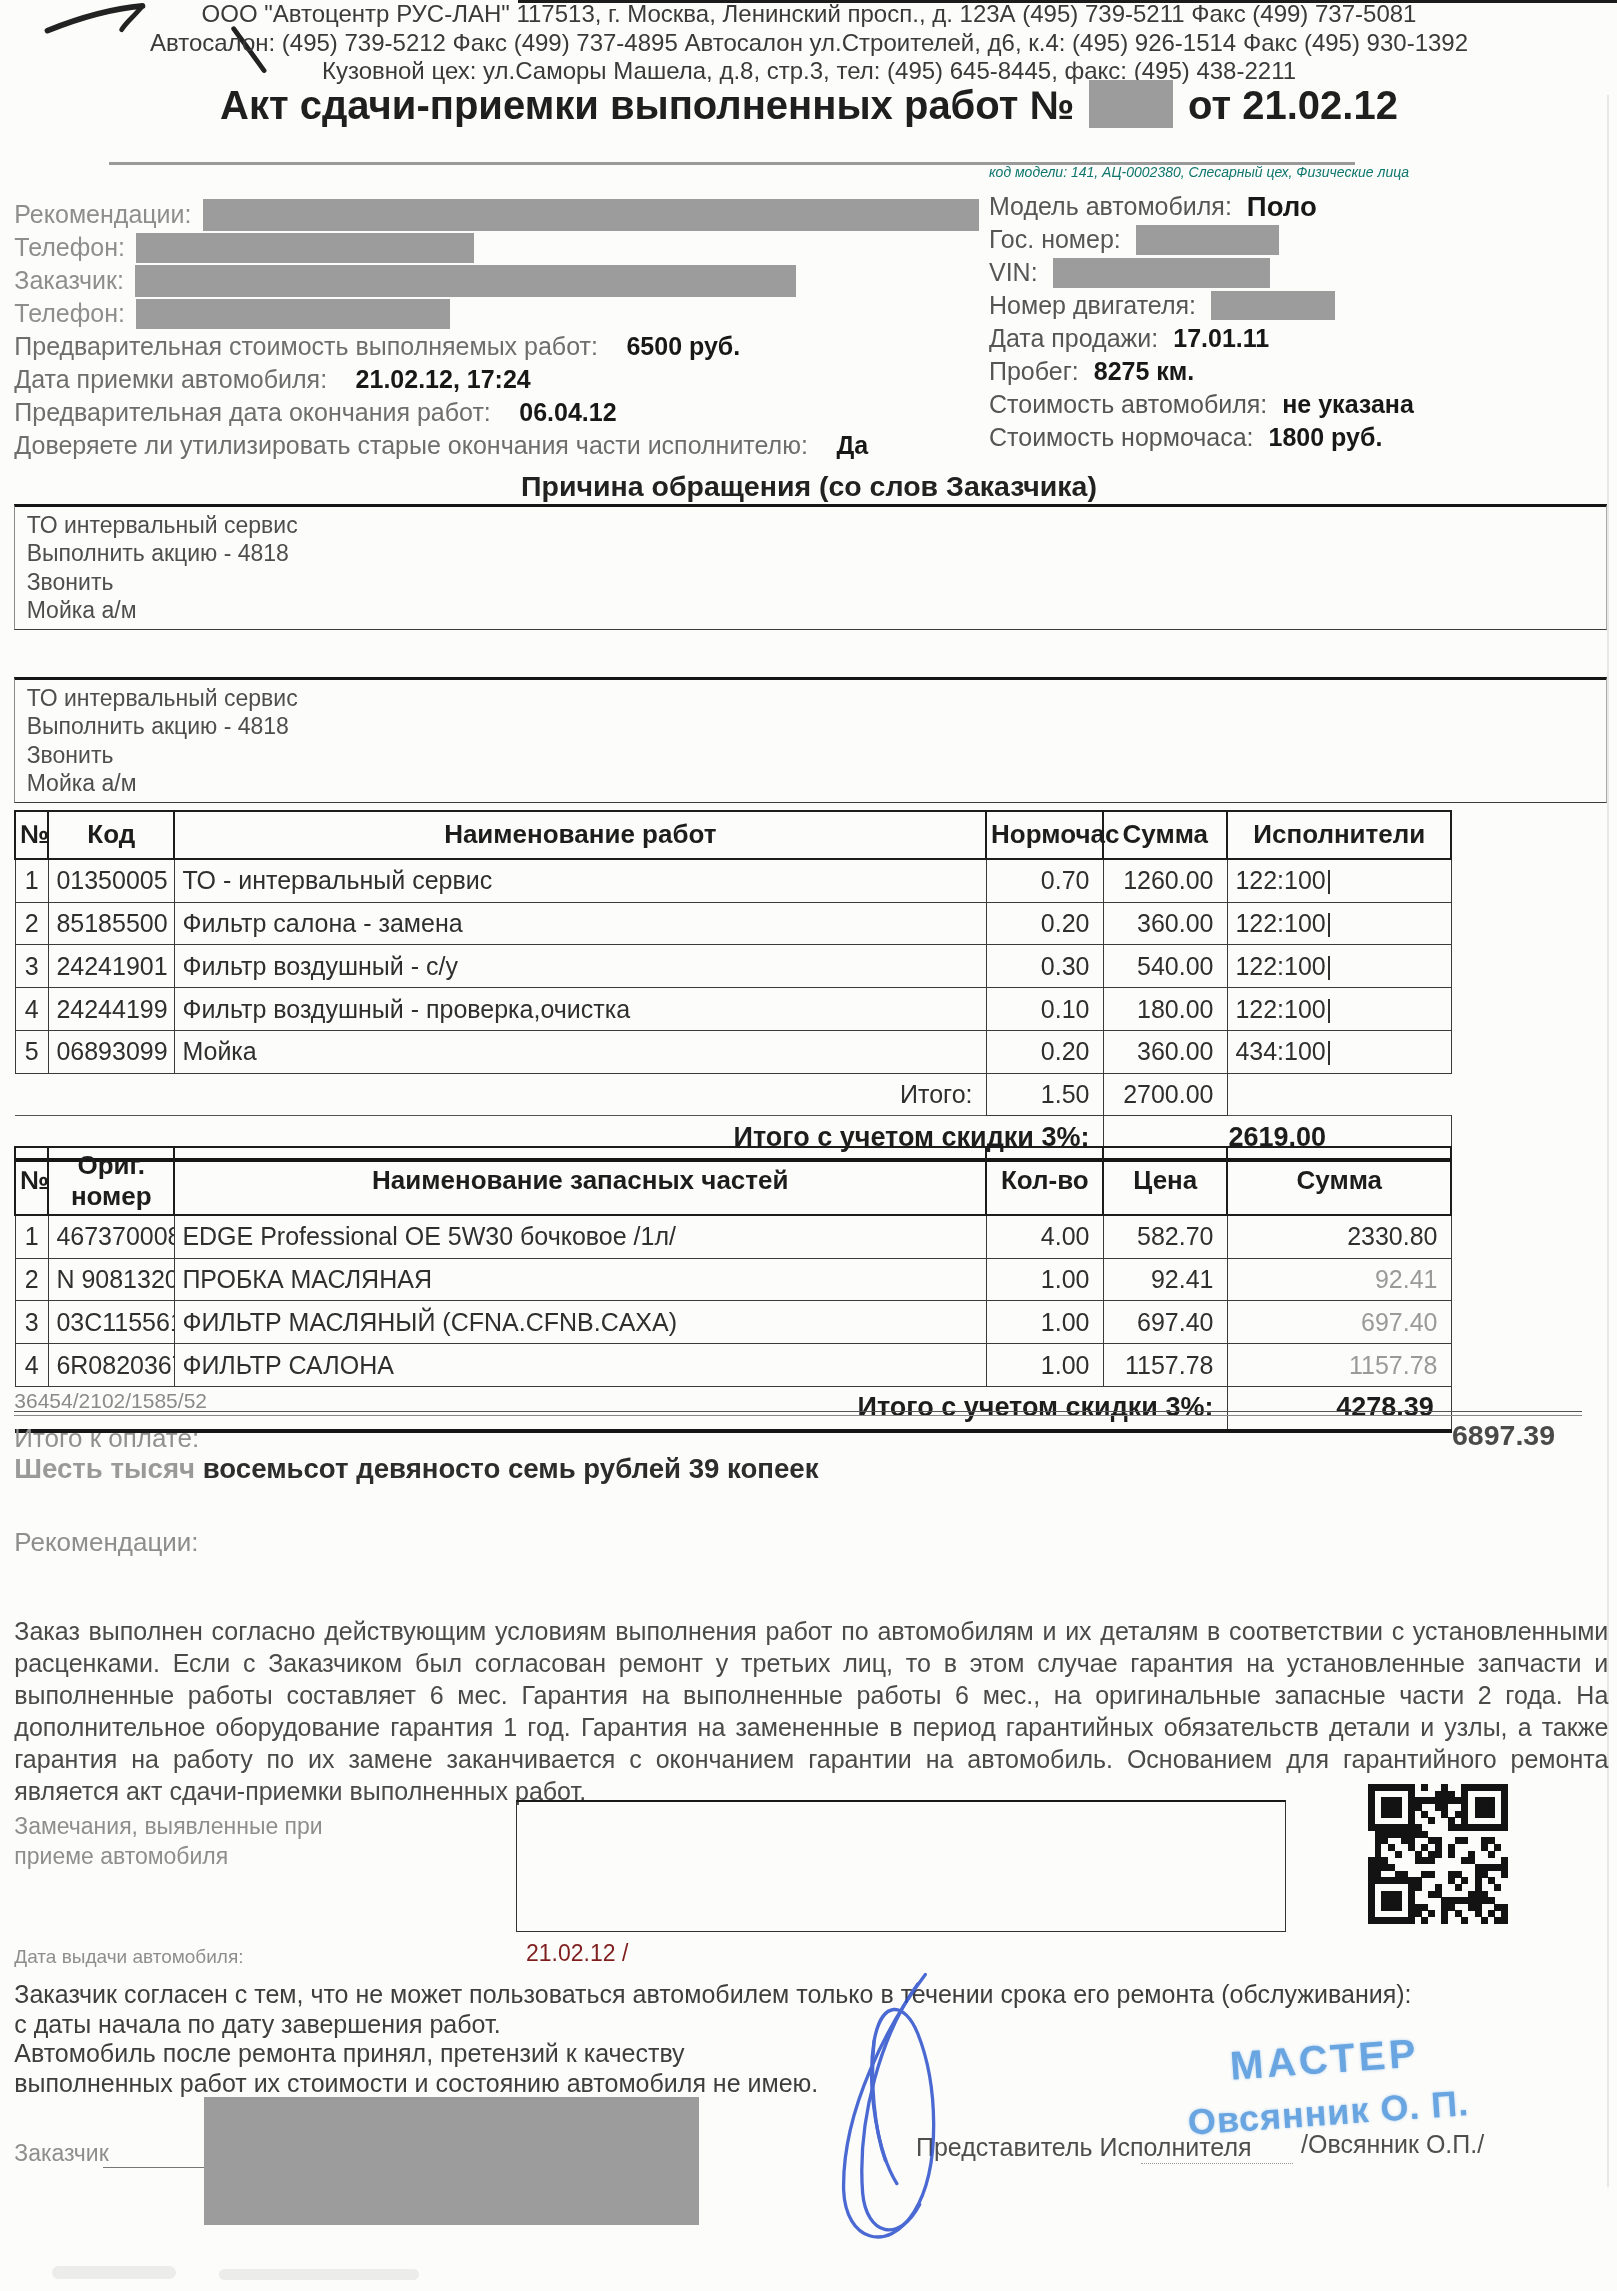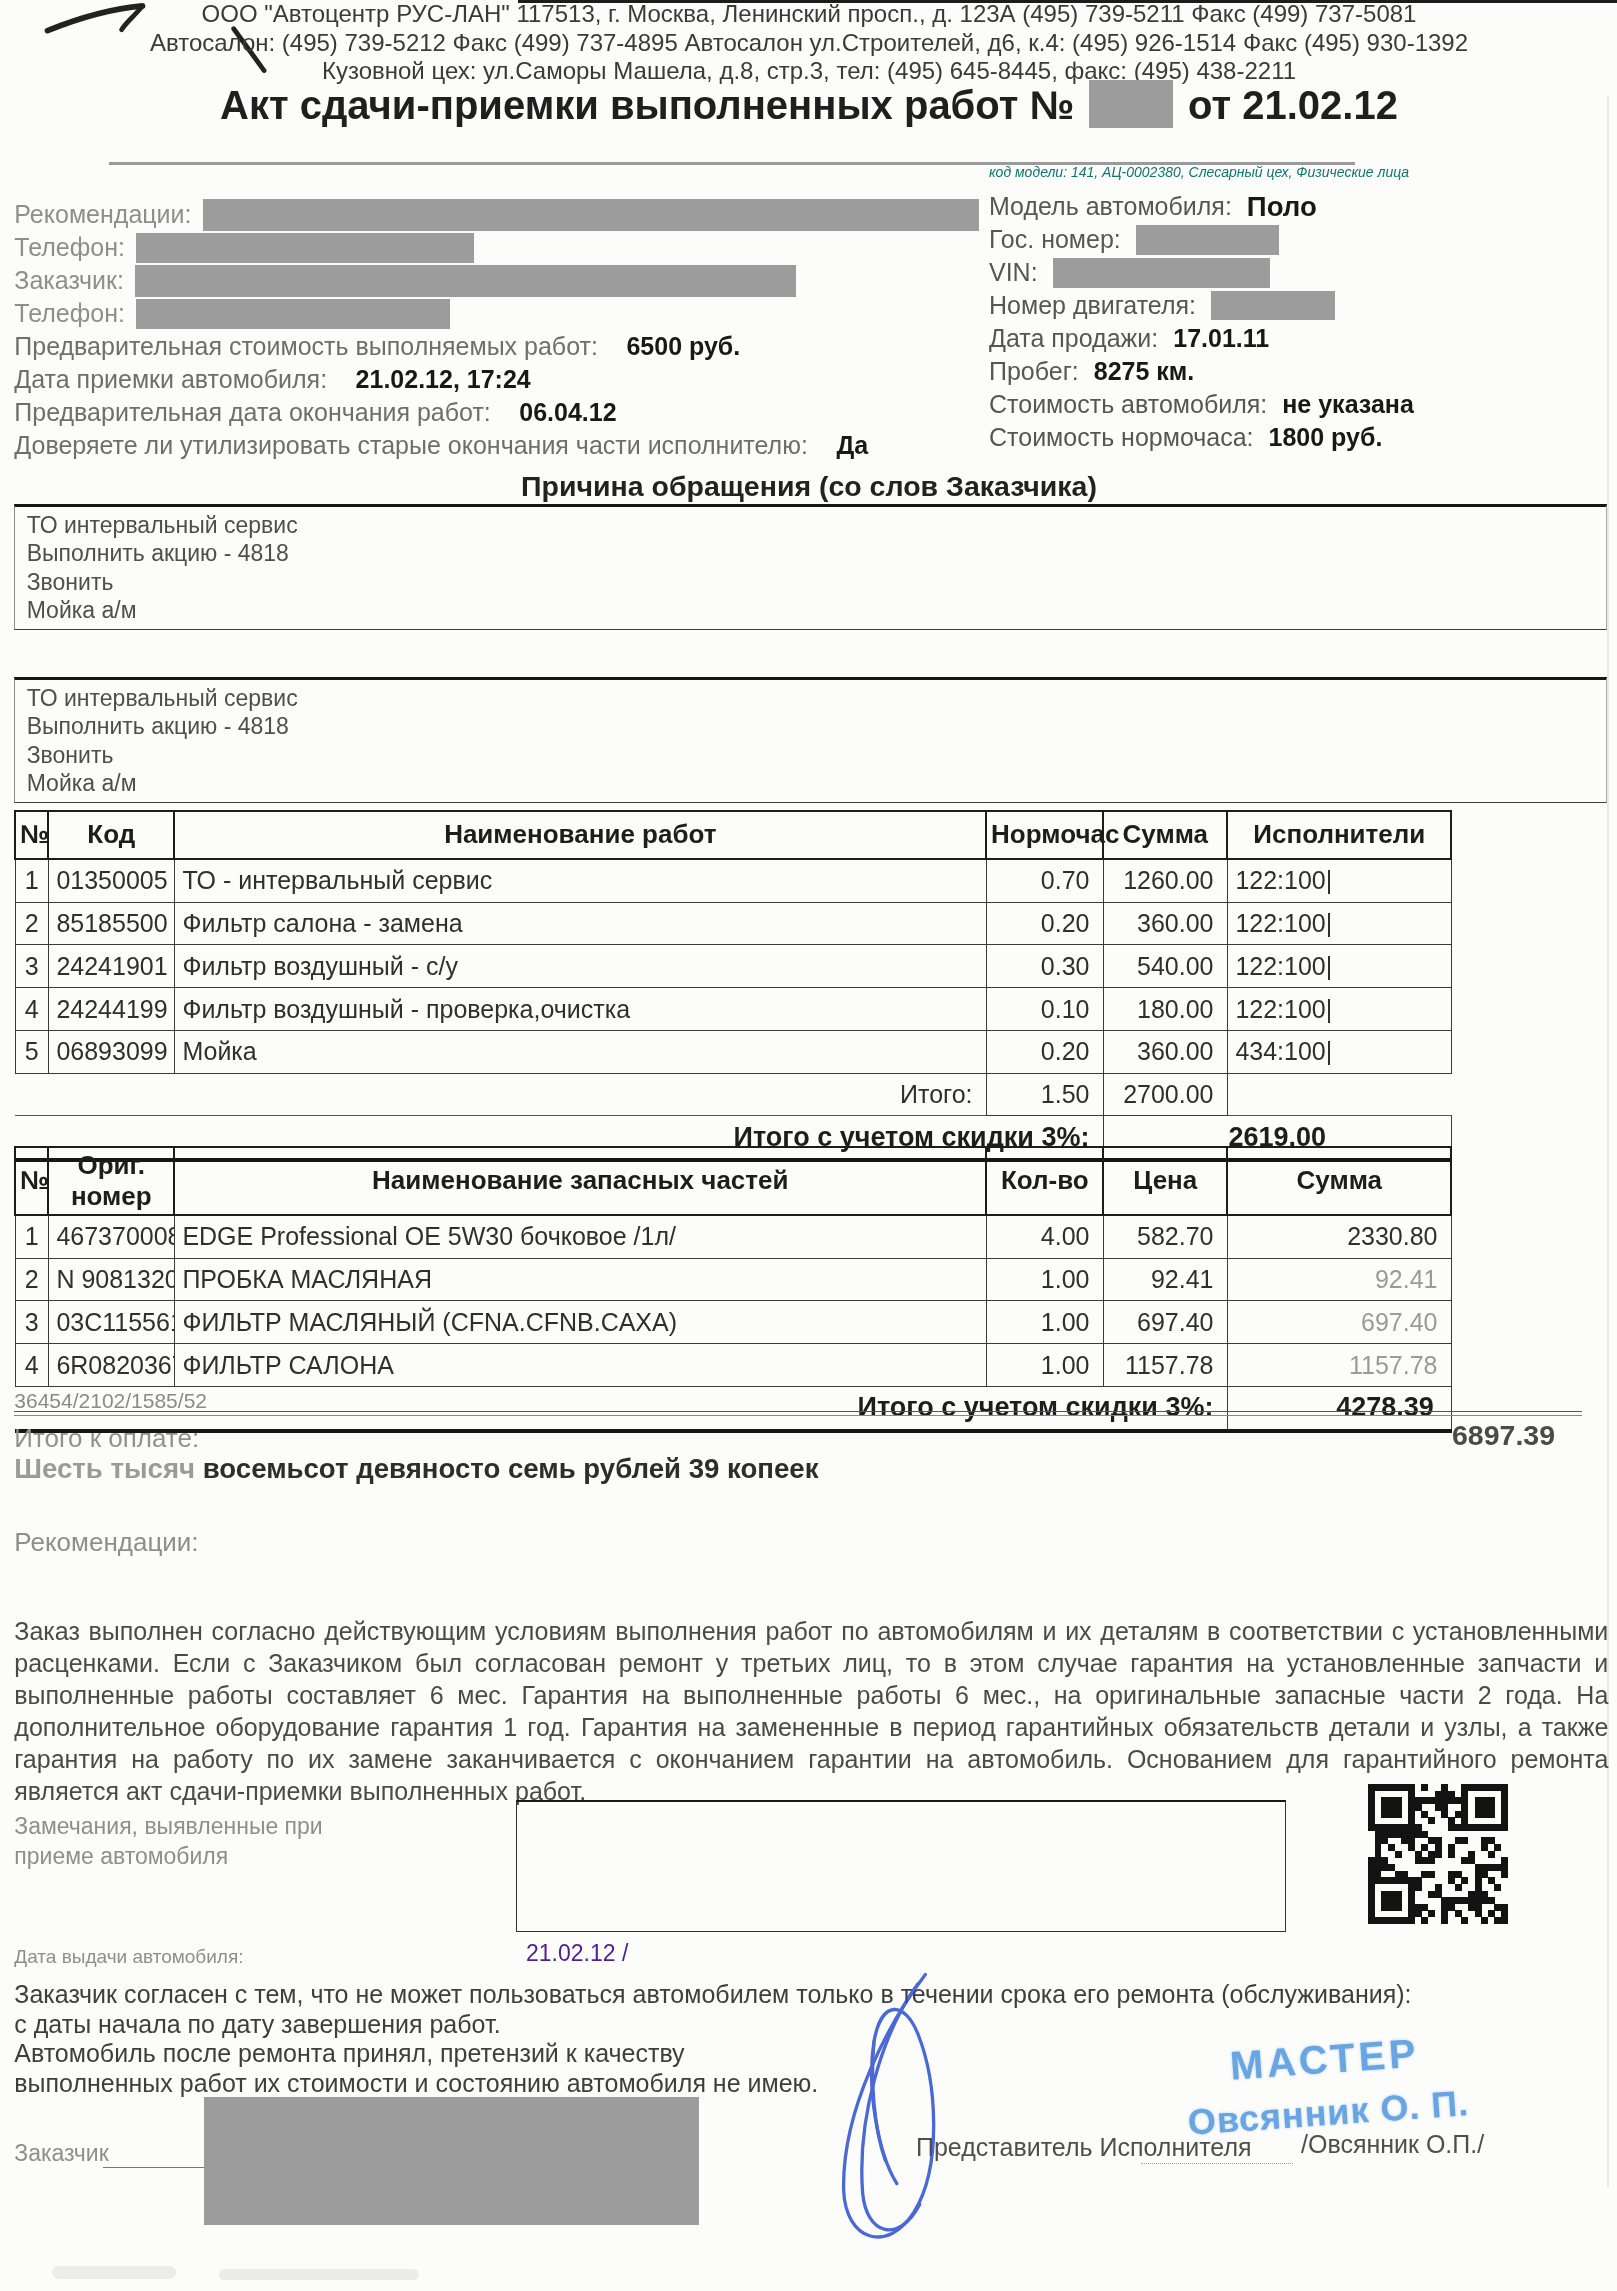--- a/index.html
+++ b/index.html
@@ -62,21 +62,21 @@
            padding:2.9px 9.5px;font-size:23px;line-height:28.5px;color:#3e3e3e;}
   
   .terms{left:14.3px;top:1615px;width:1594px;font-size:25px;line-height:32px;text-align:justify;color:#4a4a4a;}
   
   .rem-lbl{left:14.3px;top:1812px;font-size:23px;line-height:29.5px;color:#8e8e8e;}
   .rem-box{left:516px;top:1800px;width:768px;height:129px;border:1.9px solid #333;border-top:2.9px solid #1a1a1a;}
   .qr{left:1368px;top:1784px;width:140px;height:140px;}
   .qr i{position:absolute;width:6.7px;height:6.7px;background:#131313;}
   
   .issue-lbl{left:14.3px;top:1946px;font-size:19px;color:#8e8e8e;}
-  .issue-val{left:526px;top:1940px;font-size:23px;color:#4c1d95;}
+  .issue-val{left:526px;top:1940px;font-size:23px;color:#7f1d1d;}
   
   .agree{left:14.3px;top:1980px;font-size:25px;line-height:29.5px;color:#3e3e3e;}
   
   .cust-lbl{left:14.3px;top:2140px;font-size:23px;color:#8e8e8e;}
   .cust-line{left:103px;top:2167px;width:476px;border-bottom:1.9px solid #777;}
   .bottom-redact{left:204px;top:2097px;width:495px;height:128px;background:#9c9c9c;}
   .perf-lbl{left:916px;top:2133px;font-size:25px;color:#4e4e4e;white-space:nowrap;}
   .perf-line{left:1141px;top:2163px;width:152px;border-bottom:1.9px dotted #999;}
   .perf-name{left:1301px;top:2130px;font-size:25px;color:#4e4e4e;white-space:nowrap;}
   

